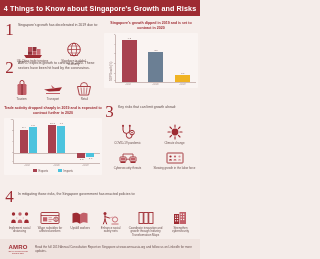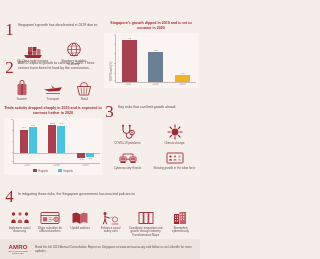--- a/index.html
+++ b/index.html
@@ -125,20 +125,23 @@
   .logo-sub { font-size: 1.7px; color: #9e2b32; line-height: 1.2; text-align: center; margin-top: .5px; }
   .footer-txt { font-size: 3px; color: #6b5250; line-height: 1.4; }
 
   svg { display: block; }
 </style>
 </head>
 <body>
 
 <div id="page">
 
+  <div class="header">
+    <div class="header-title">4 Things to Know about Singapore's Growth and Risks</div>
+  </div>
 
   <div class="col-left" id="sec1">
     <div class="sec-head">
       <div class="num">1</div>
       <div class="body-txt">Singapore's growth has decelerated in 2019 due to:</div>
     </div>
     <div class="icon-row">
       <div class="icon-cell">
         <div class="glyph">
           <svg width="22" height="14" viewBox="0 0 22 14">

